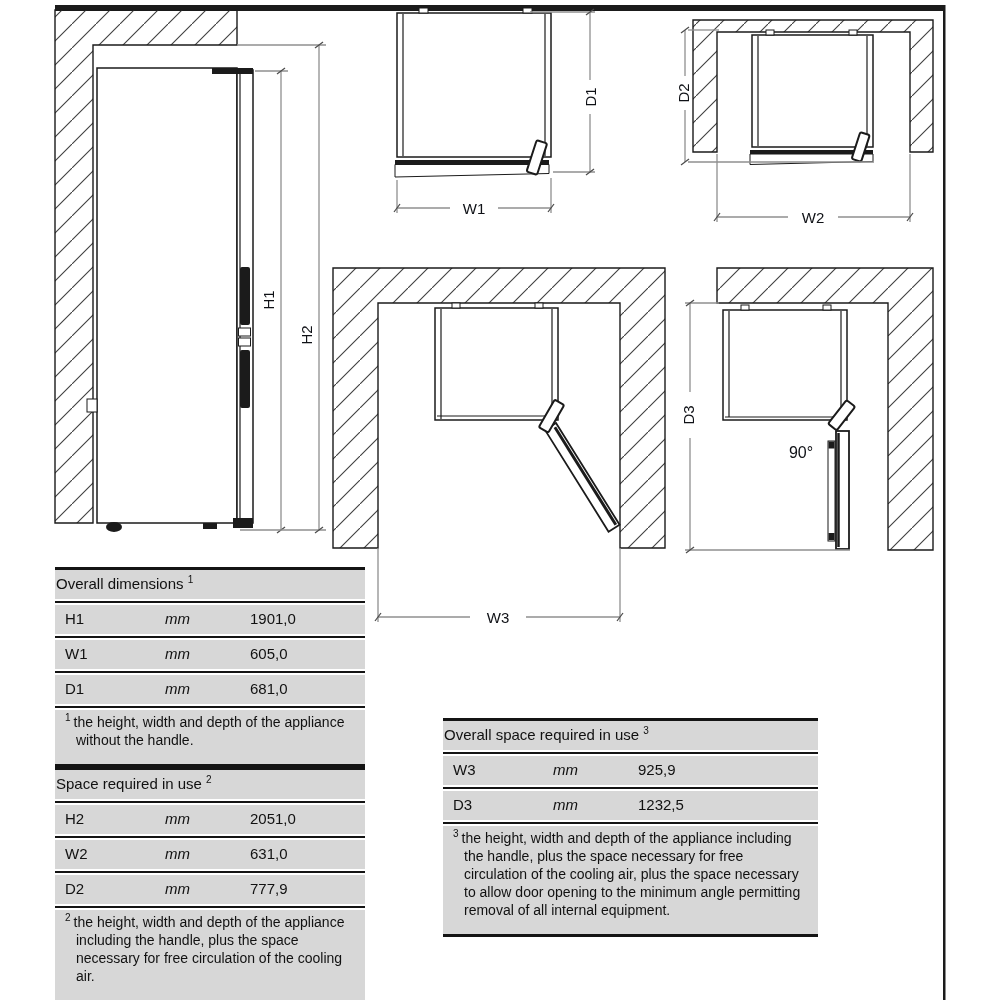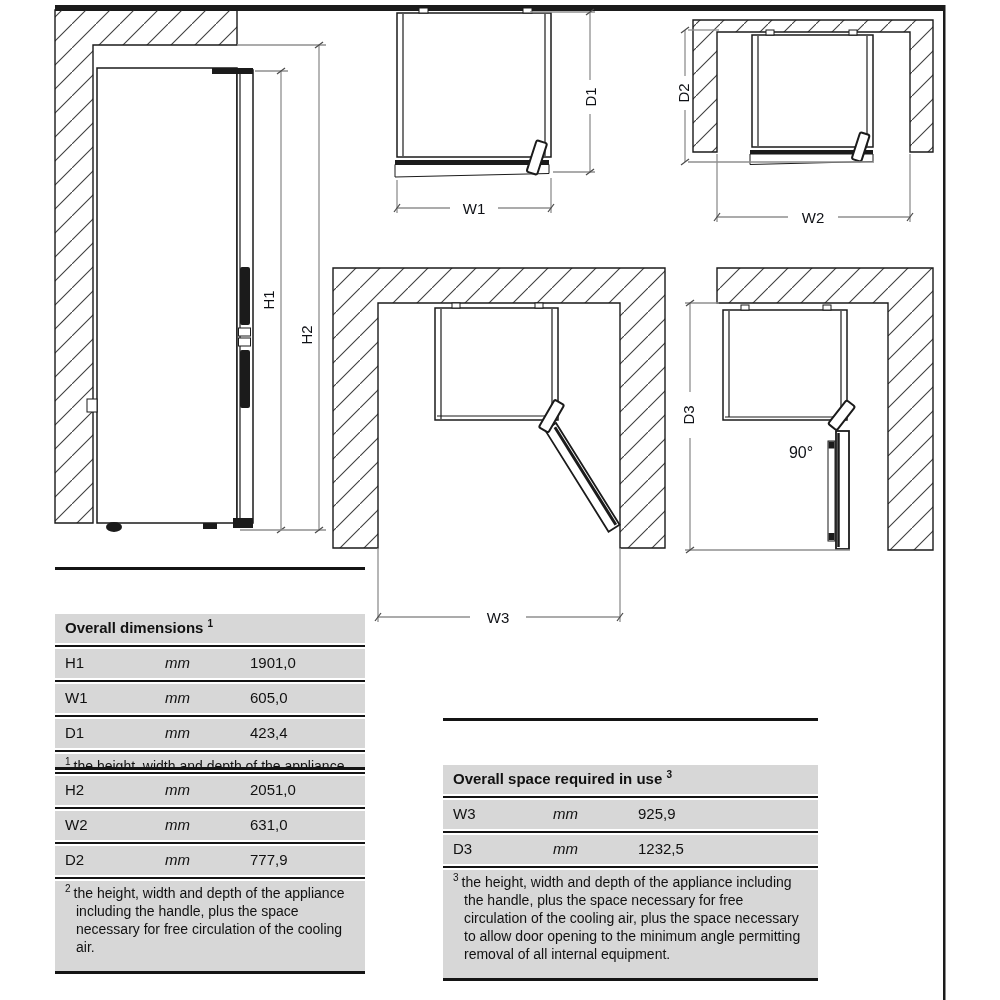--- a/index.html
+++ b/index.html
@@ -18,21 +18,21 @@
   .tick{stroke:#4a4a4a;stroke-width:1.2;}
   .dimlabel{font-size:15px;font-family:"Liberation Sans",sans-serif;fill:#0f1116;}
   
   .dim-table{
     position:absolute;background:#ffffff;
     border-top:3px solid #141414;border-bottom:3px solid #141414;
     font-size:15px;line-height:1.2;
   }
   .dim-table .block{background:#d7d7d7;}
   .dim-table .sep{height:2px;background:#141414;margin:2px 0;}
-  .thead{font-weight:bold;padding:5px 10px 6px;margin-top:44px;}
+  .thead{font-weight:normal;padding:5px 1px 6px;}
   .trow{display:flex;padding:5px 10px 6px;}
   .trow .lab{width:100px;}
   .trow .unit{width:85px;font-style:italic;}
   .trow .val{flex:1;}
   .note{padding:4px 10px 14px;font-size:14px;line-height:1.28;}
   .note .hang{padding-left:11px;text-indent:-11px;}
   sup{font-size:10px;line-height:0;vertical-align:super;}
   .note sup{margin-right:3px;}
 </style>
 </head>
@@ -227,31 +227,35 @@
   <div class="sep"></div>
   <div class="block trow">
     <span class="lab">W1</span>
     <span class="unit">mm</span>
     <span class="val">605,0</span>
   </div>
   <div class="sep"></div>
   <div class="block trow">
     <span class="lab">D1</span>
     <span class="unit">mm</span>
-    <span class="val">423,4</span>
+    <span class="val">681,0</span>
   </div>
   <div class="sep"></div>
   <div class="block note">
     <div class="hang">
       <sup>1</sup><span>the height, width and depth of the appliance without the handle.</span>
     </div>
   </div>
 </div>
 
 <div class="dim-table" style="left:55px;top:767px;width:310px;">
+  <div class="block thead">
+    <span>Space required in use</span>
+    <sup>2</sup>
+  </div>
   <div class="sep"></div>
   <div class="block trow">
     <span class="lab">H2</span>
     <span class="unit">mm</span>
     <span class="val">2051,0</span>
   </div>
   <div class="sep"></div>
   <div class="block trow">
     <span class="lab">W2</span>
     <span class="unit">mm</span>

